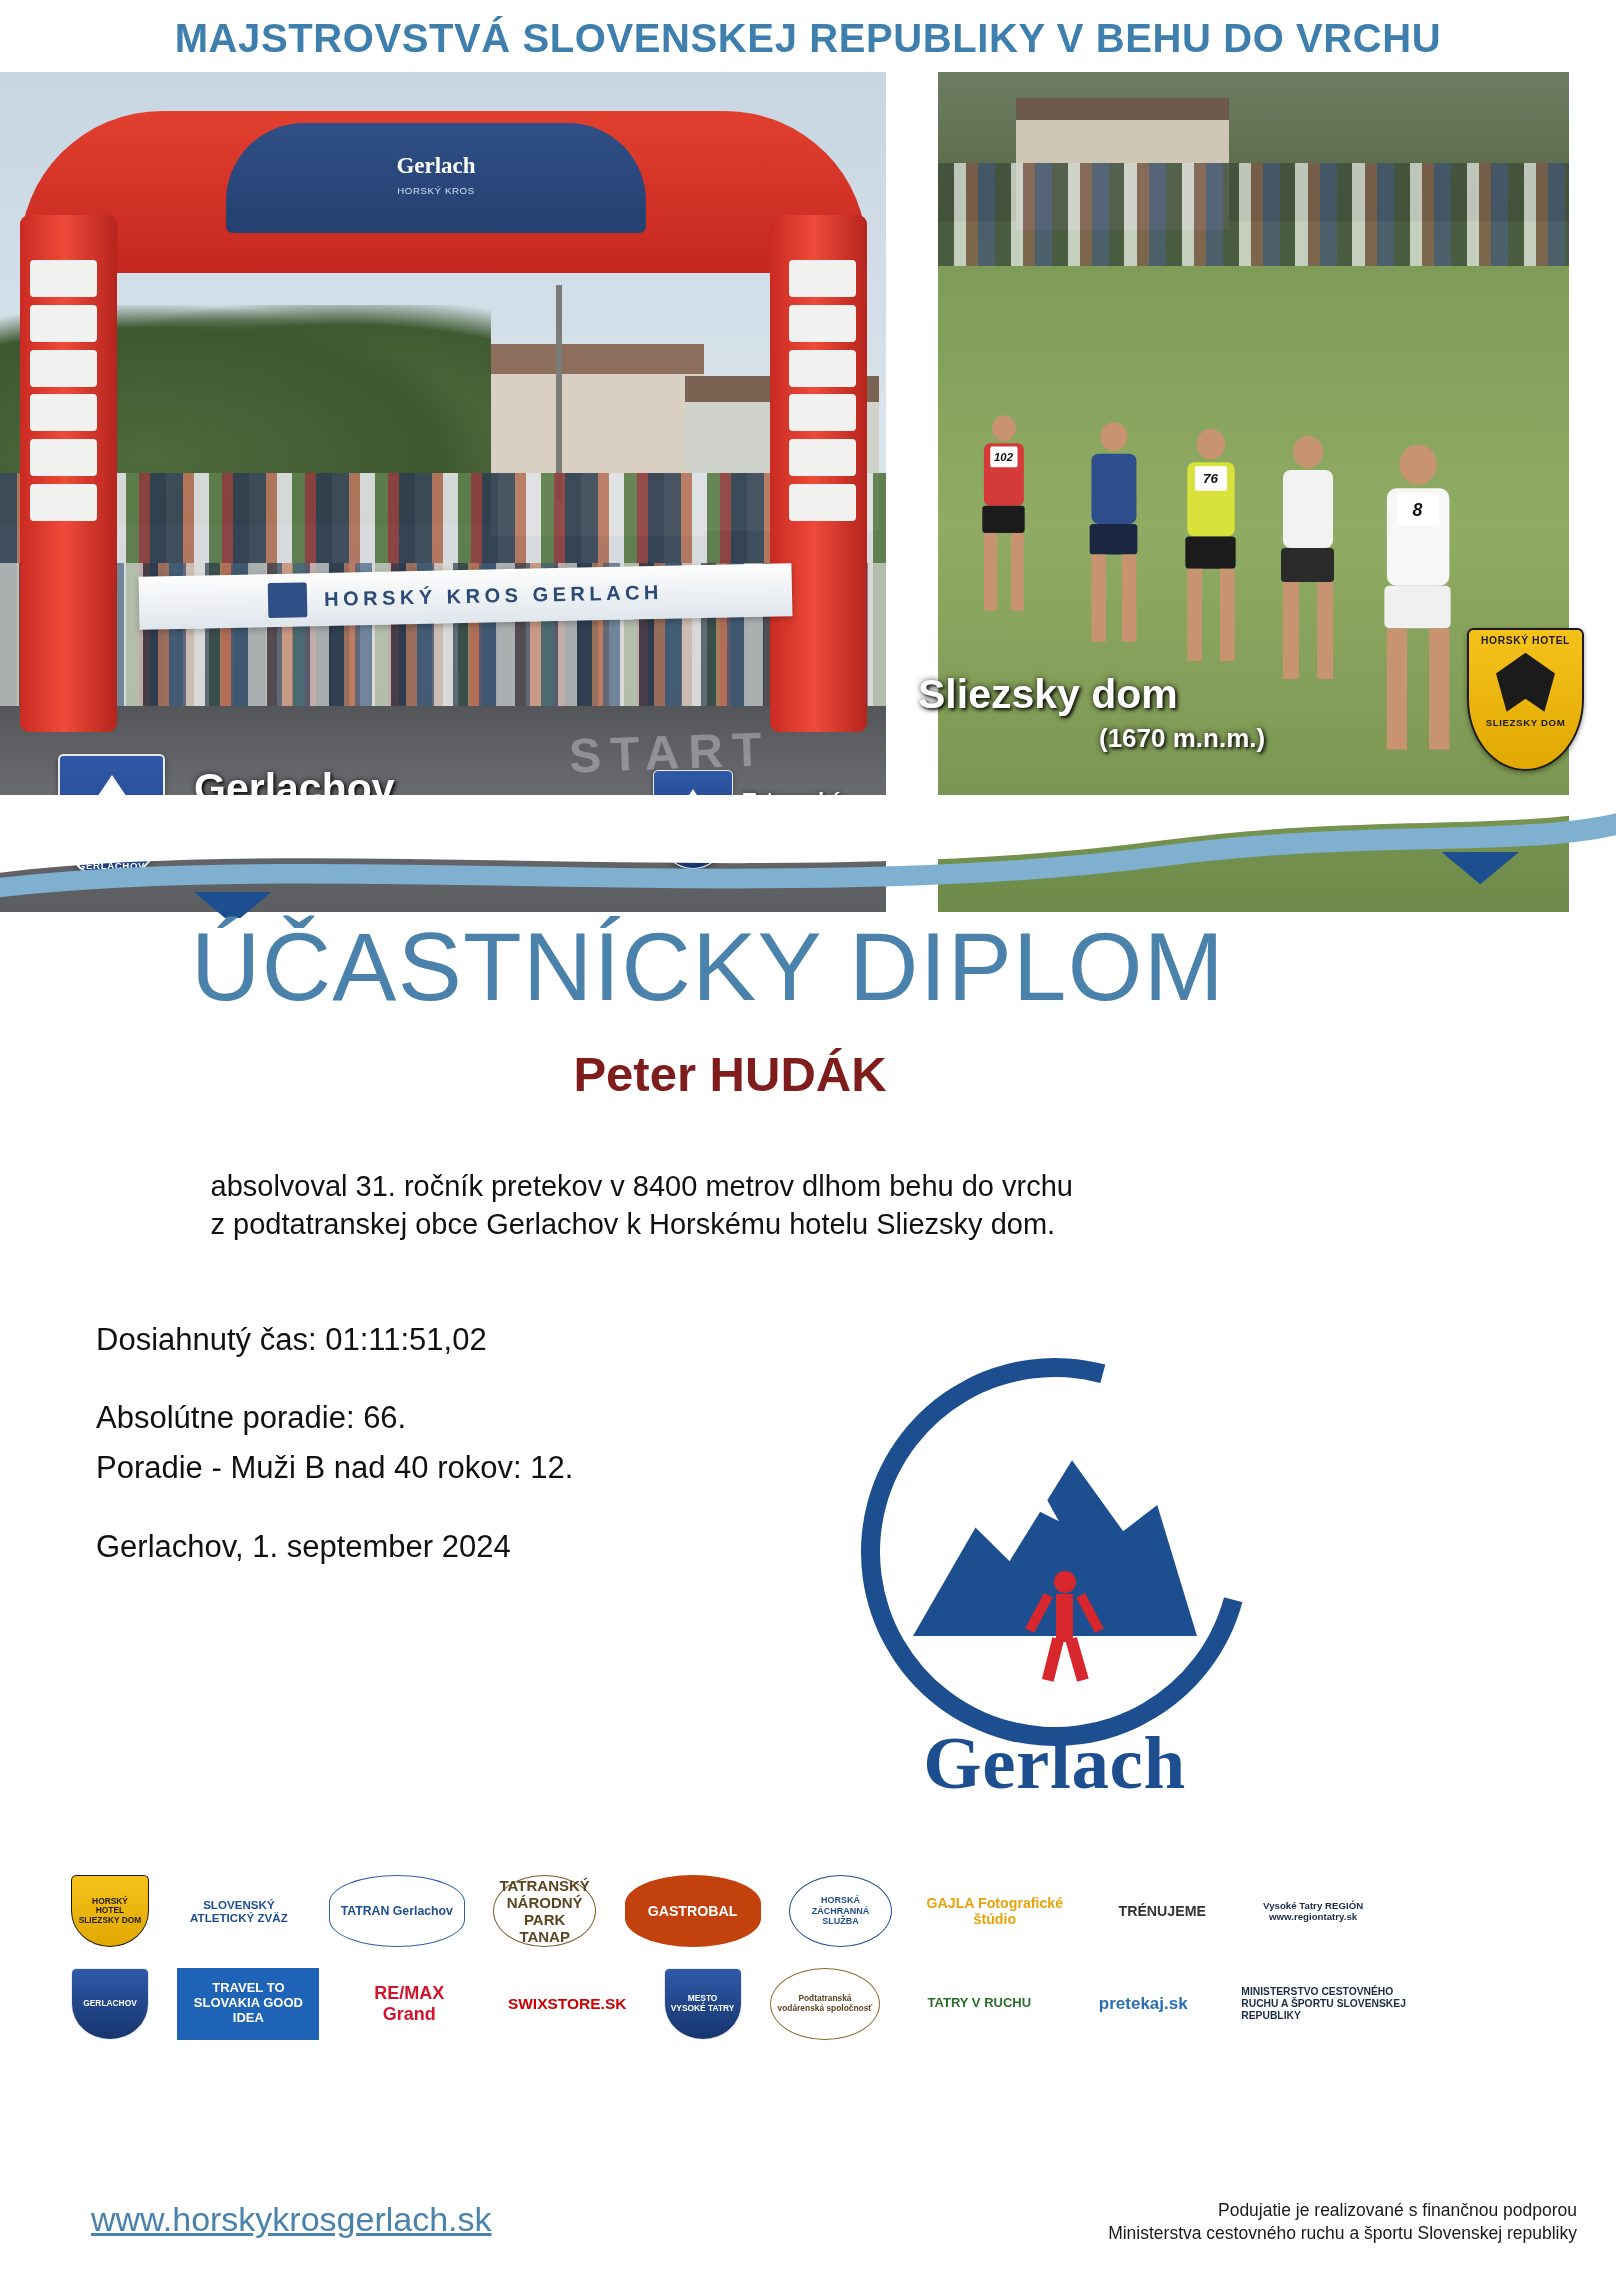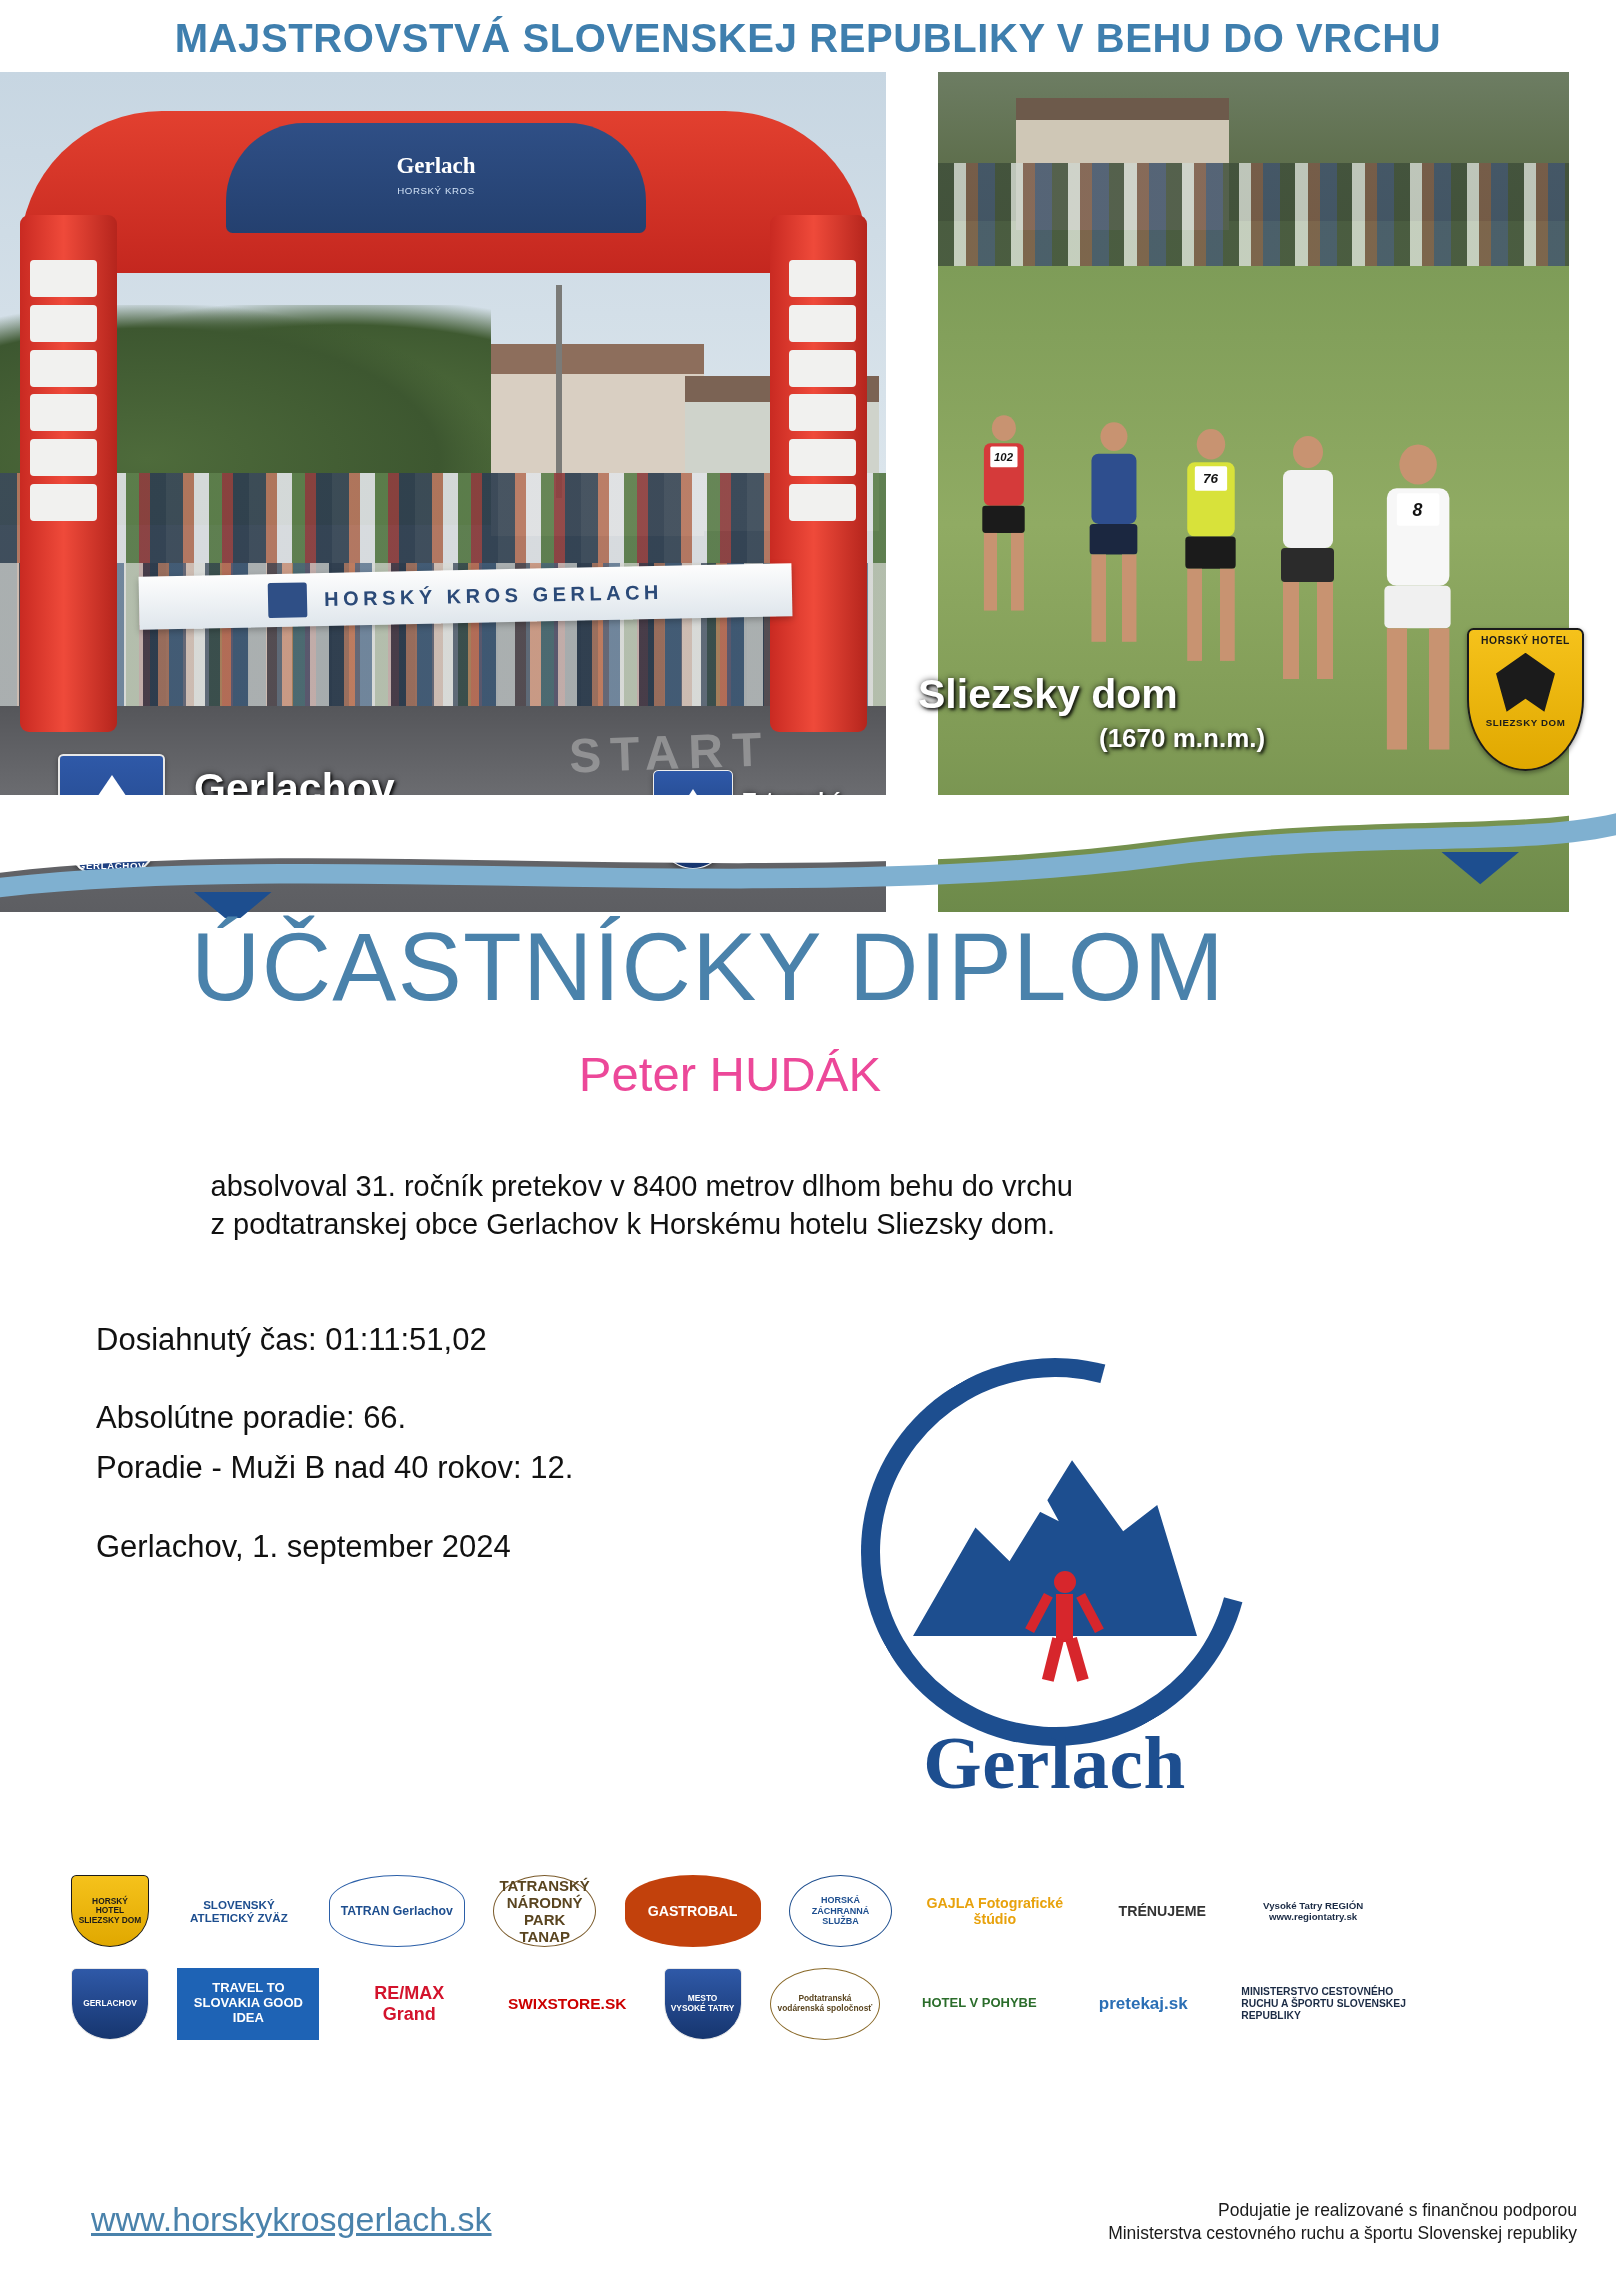--- a/index.html
+++ b/index.html
@@ -283,23 +283,23 @@
     font-size: 96px;
     color: #4a82ab;
     font-weight: 400;
     letter-spacing: 1.3px;
     margin-top: 6.5px;
     font-family: "Liberation Sans", sans-serif;
   }
   .participant-name {
     text-align: center;
     font-size: 49px;
-    color: #ec4899;
+    color: #7f1d1d;
     margin-top: 24.6px;
-    font-weight: 400;
+    font-weight: 700;
     margin-left: 44px;
   }
   .desc {
     margin: 65px auto 0 auto;
     width: 1325px;
     font-size: 29px;
     line-height: 1.32;
     color: #111;
     text-align: left;
     padding-left: 165px;
@@ -581,21 +581,21 @@
     <div class="sp" style="width:129px;color:#333;font-size:14.2px;">TRÉNUJEME</div>
     <div class="sp" style="width:116px;color:#1b2b45;font-size:9.7px;">Vysoké Tatry REGIÓN www.regiontatry.sk</div>
   </div>
   <div class="sp-row">
     <div class="sp crest-blue">GERLACHOV</div>
     <div class="sp" style="width:142px;background:#1e63b5;color:#fff;font-size:13px;">TRAVEL TO SLOVAKIA GOOD IDEA</div>
     <div class="sp" style="width:123px;color:#d3132c;font-size:18px;">RE/MAX Grand</div>
     <div class="sp" style="width:136px;color:#c00;font-size:15.5px;">SWIXSTORE.SK</div>
     <div class="sp crest-blue">MESTO VYSOKÉ TATRY</div>
     <div class="sp round" style="width:110px;border:1.9px solid #8a6a2a;color:#5a4520;font-size:8.4px;">Podtatranská vodárenská spoločnosť</div>
-    <div class="sp" style="width:142px;color:#2b6d2b;font-size:13px;">HOTEL V POHYBE</div>
+    <div class="sp" style="width:142px;color:#2b6d2b;font-size:13px;">TATRY V RUCHU</div>
     <div class="sp" style="width:129px;color:#2b6fb5;font-size:17px;">pretekaj.sk</div>
     <div class="sp" style="width:194px;color:#1b2b45;font-size:10.3px;text-align:left;">MINISTERSTVO CESTOVNÉHO RUCHU A ŠPORTU SLOVENSKEJ REPUBLIKY</div>
   </div>
 </div>
 
 <div class="footer">
   <a class="footer-url" href="#">www.horskykrosgerlach.sk</a>
   <div class="footer-note">
     <div>Podujatie je realizované s finančnou podporou</div>
     <div>Ministerstva cestovného ruchu a športu Slovenskej republiky</div>

